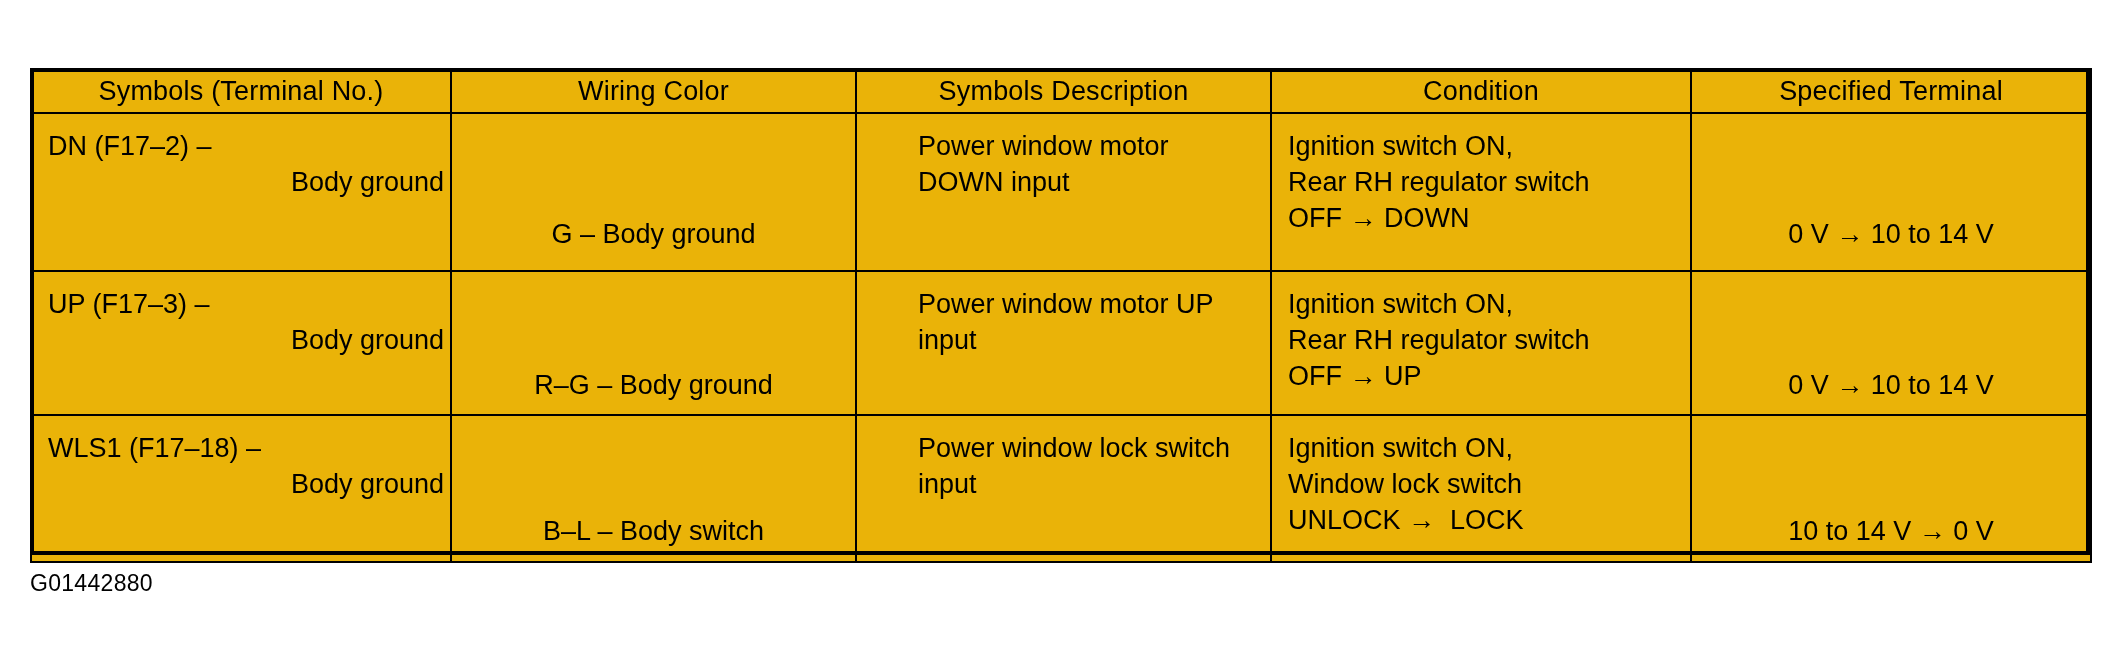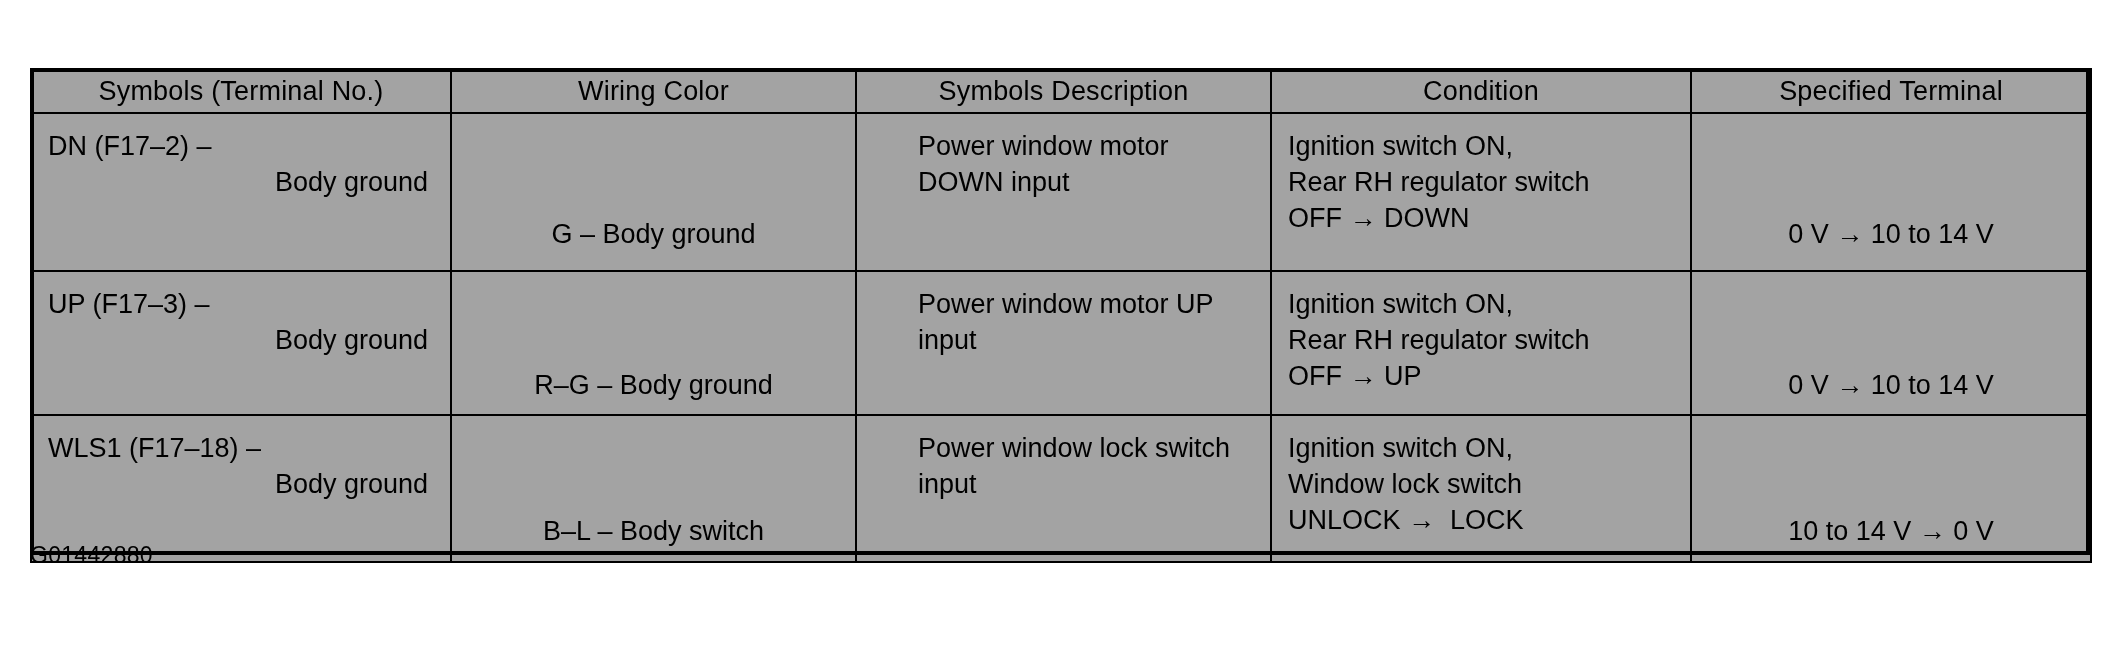--- a/index.html
+++ b/index.html
@@ -30,21 +30,21 @@
     border-collapse: collapse;
     table-layout: fixed;
     background: #ffffff;
   }
 
   .spec-table td,
   .spec-table th {
     border: 2px solid #000000;
     vertical-align: top;
     padding: 0;
-    background: #a3a3a3;
+    background: #eab308;
   }
 
   
   .spec-table {
     outline: none;
   }
   .frame {
     position: absolute;
     left: 30px;
     top: 68px;
@@ -73,21 +73,21 @@
   .body-row td {
     font-size: 27px;
     line-height: 36px;
   }
 
   .row1 td { height: 156px; }
   .row2 td { height: 142px; }
   .row3 td { height: 145px; }
 
   .cell-pad {
-    padding: 14px 16px 8px 16px;
+    padding: 14px 0 8px 16px;
   }
 
   .cell-center {
     display: flex;
     align-items: center;
     justify-content: center;
     height: 100%;
     box-sizing: border-box;
     padding: 4px 14px;
     text-align: center;
@@ -105,21 +105,21 @@
   }
 
   .cond-line { display: block; white-space: pre; }
 
   .desc-block { display: block; }
   .desc-line { display: block; margin-left: 45px; }
 
   .footer-code {
     position: absolute;
     left: 30px;
-    top: 542px;
+    top: 570px;
     font-size: 23px;
     letter-spacing: 0.3px;
   }
 </style>
 </head>
 <body>
 
 <div class="page">
 
   <table class="spec-table">

